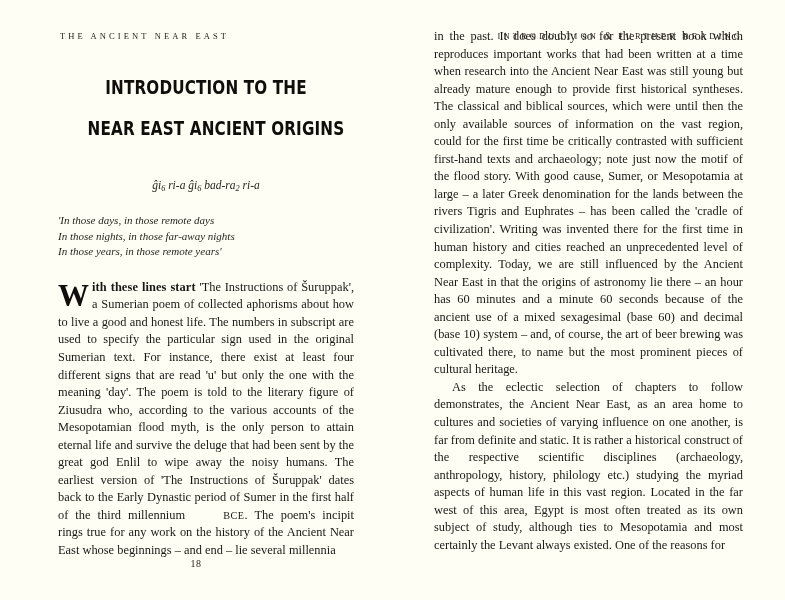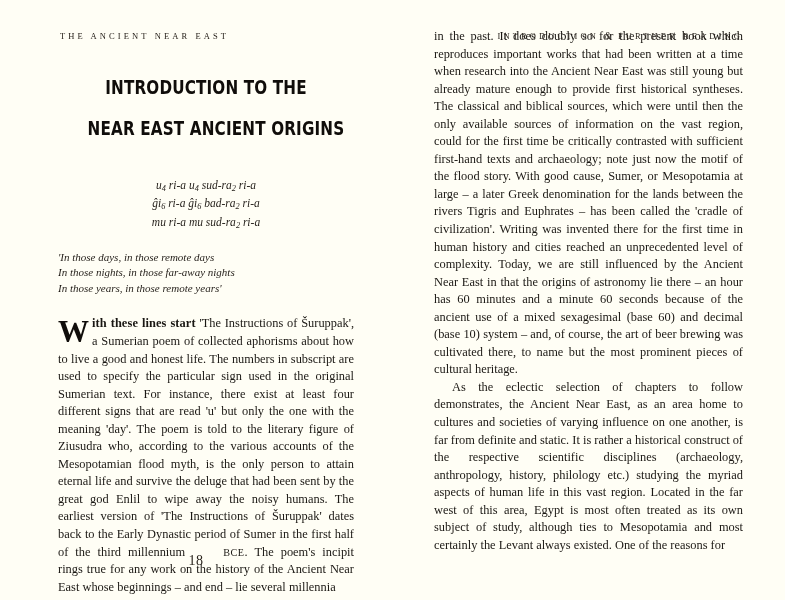--- a/index.html
+++ b/index.html
@@ -48,21 +48,21 @@
   .amp {
     font-style: italic;
     font-size: 9.5px;
     letter-spacing: 2px;
   }
 
   
   .folio {
     position: absolute;
     bottom: 31px;
-    font-size: 14px;
+    font-size: 10px;
     color: #2a241d;
     letter-spacing: 0.4px;
   }
   .folio-left  { left: 0;   width: 392px; text-align: center; }
   .folio-right { left: 392px; width: 393px; text-align: center; }
 
   
   .chapter-title {
     margin: 0;
     padding-top: 78px;
@@ -155,23 +155,21 @@
   <div class="page page-left">
 
     <div class="running-head running-head-left">THE ANCIENT NEAR EAST</div>
 
     <h1 class="chapter-title">
       <span class="title-line">INTRODUCTION TO THE</span>
       <span class="title-line">NEAR EAST ANCIENT ORIGINS</span>
     </h1>
 
     <div class="epigraph-source">
-      <span class="ln"><span>u</span><sub>4</sub><span> ri-a u</span><sub>4</sub><span> sud-ra</span><sub>2</sub><span> ri-a</span></span>
       <span class="ln"><span>ĝi</span><sub>6</sub><span> ri-a ĝi</span><sub>6</sub><span> bad-ra</span><sub>2</sub><span> ri-a</span></span>
-      <span class="ln"><span>mu ri-a mu sud-ra</span><sub>2</sub><span> ri-a</span></span>
     </div>
 
     <div class="epigraph-translation">
       <span class="ln">'In those days, in those remote days</span>
       <span class="ln">In those nights, in those far-away nights</span>
       <span class="ln">In those years, in those remote years'</span>
     </div>
 
     <div class="body-col">
       <p class="opening-para"><span class="dropcap">W</span><span class="lead-in">ith these lines start</span><span> 'The Instructions of Šuruppak', a Sumerian poem of collected aphorisms about how to live a good and honest life. The numbers in subscript are used to specify the particular sign used in the original Sumerian text. For instance, there exist at least four different signs that are read 'u' but only the one with the meaning 'day'. The poem is told to the literary figure of Ziusudra who, according to the various accounts of the Mesopotamian flood myth, is the only person to attain eternal life and survive the deluge that had been sent by the great god Enlil to wipe away the noisy humans. The earliest version of 'The Instructions of Šuruppak' dates back to the Early Dynastic period of Sumer in the first half of the third millennium </span><span class="smallcaps">BCE</span><span>. The poem's incipit rings true for any work on the history of the Ancient Near East whose beginnings – and end – lie several millennia</span></p>

